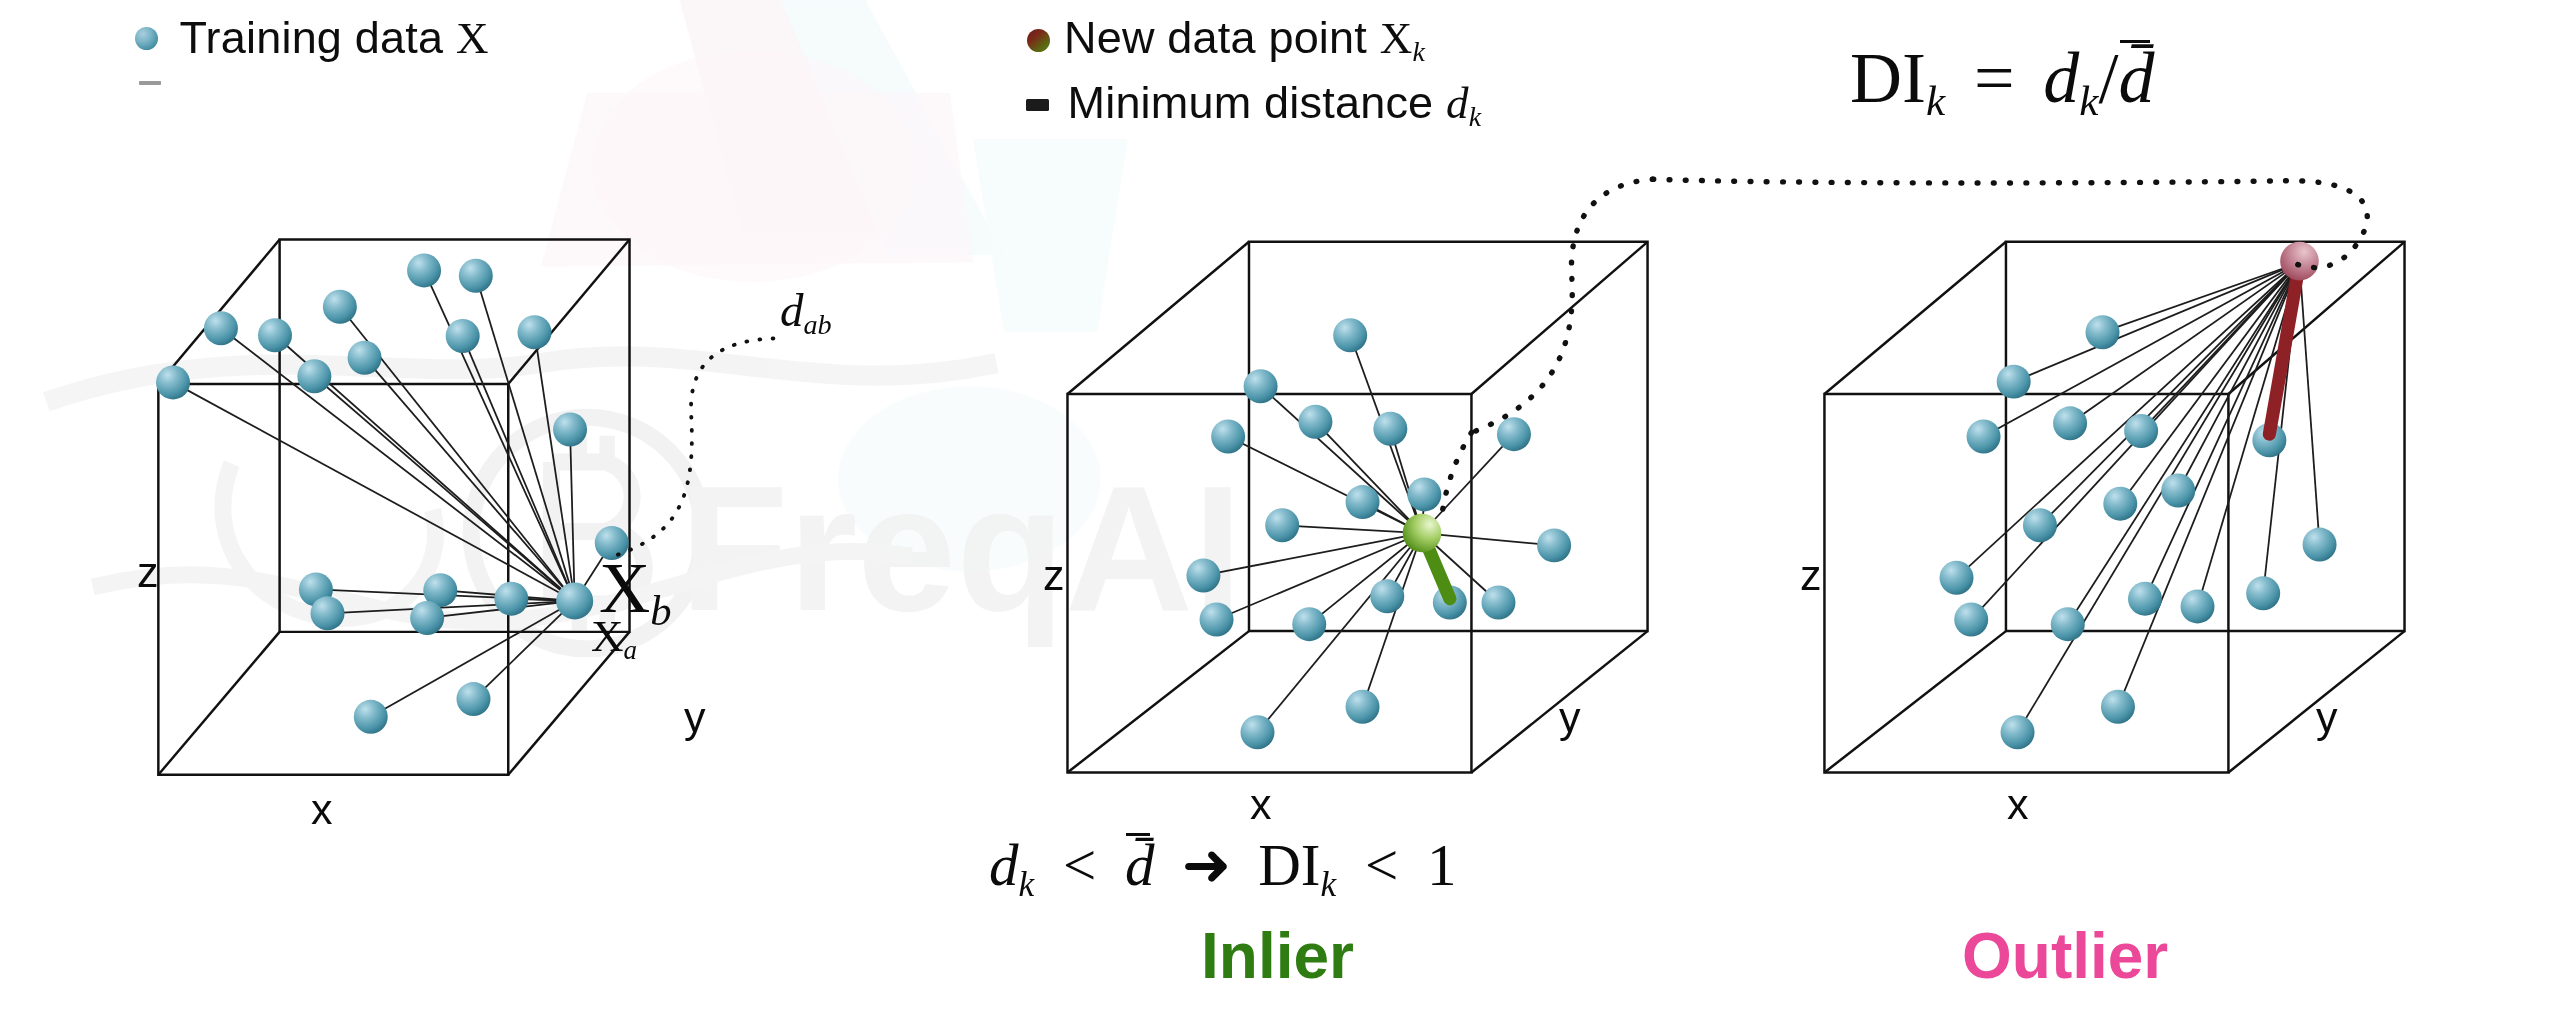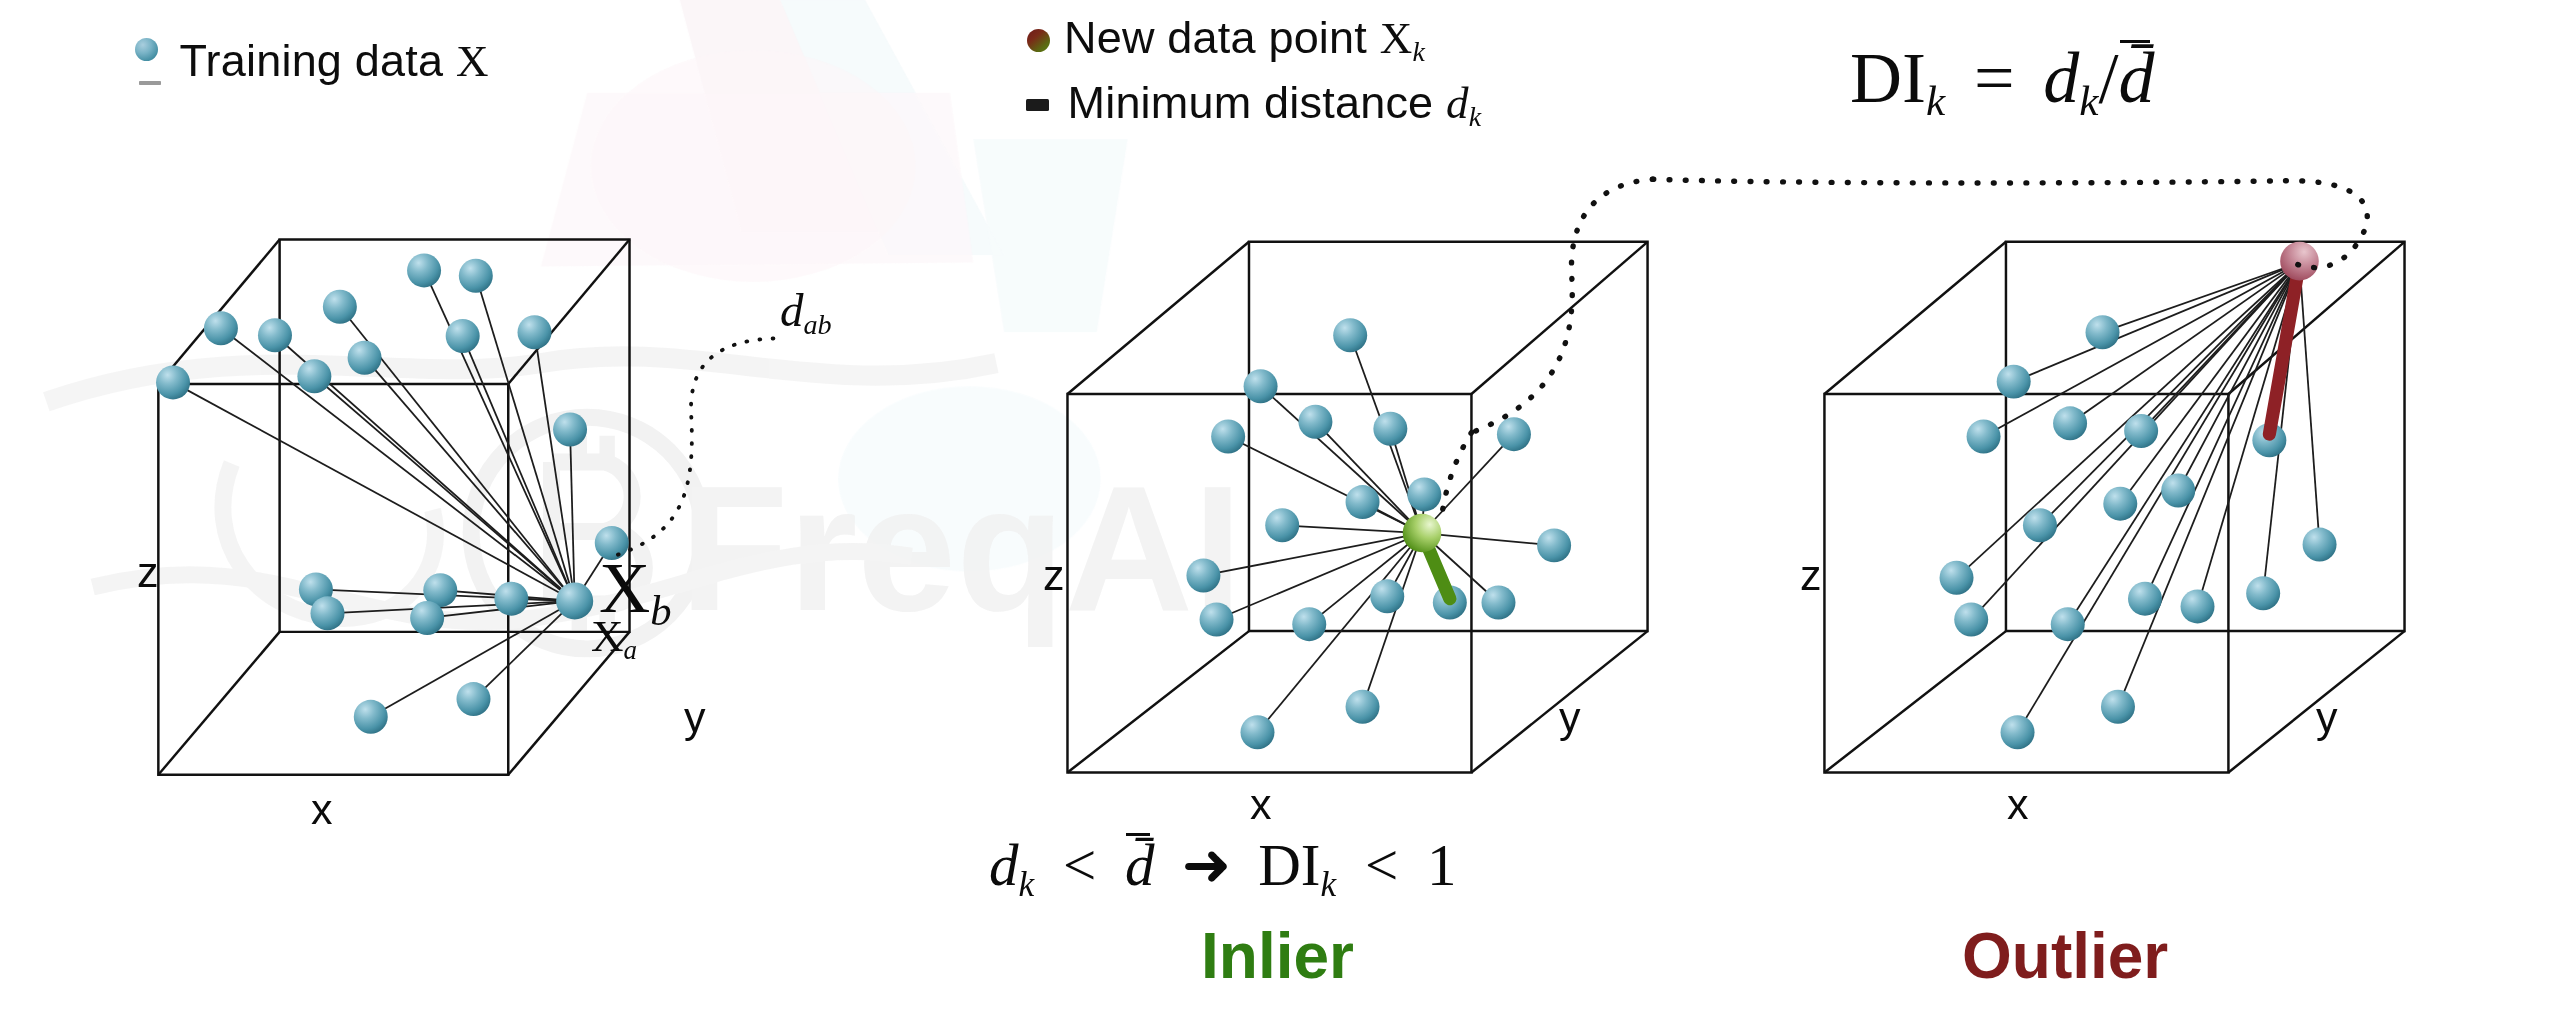--- a/index.html
+++ b/index.html
@@ -265,21 +265,21 @@
     </g>
 
     <path d="M 2140 232 C 2320 238 2700 238 2960 234 C 3060 232 3080 270 3055 310
              C 3030 352 2990 352 2965 338" fill="none" stroke="#111" stroke-width="7" stroke-linecap="round" stroke-dasharray="1 20"></path>
     <path d="M 2140 232 C 2060 238 2030 290 2035 360 C 2040 450 2010 520 1905 560" fill="none" stroke="#111" stroke-width="7" stroke-linecap="round" stroke-dasharray="1 20"></path>
     <path d="M 1905 560 C 1880 600 1870 640 1866 672" fill="none" stroke="#111" stroke-width="7" stroke-linecap="round" stroke-dasharray="1 20"></path>
   </svg>
 
   <div class="legend-row" style="left:135px;top:12.4px;">
     <span class="swatch dot-blue"></span>
-    <span class="legend-label" style="margin-left:21.6px;margin-top:23px;">
+    <span class="legend-label" style="margin-left:21.6px;">
       <span>Training data</span>&nbsp;<span class="mu">X</span>
     </span>
   </div>
 
   <div class="legend-row" style="left:139px;top:81px;">
     <span class="swatch dash-gray"></span>
   </div>
 
   <div class="legend-row" style="left:1027px;top:12.4px;">
     <span class="swatch dot-newpt"></span>
@@ -329,16 +329,16 @@
     <span style="margin:0 14px;">&lt;</span>
     <span class="bar-d">d̄</span>
     <span style="margin:0 12.4px;font-family:'Liberation Sans',sans-serif;">➜</span>
     <span>DI</span><span class="klab">k</span>
     <span style="margin:0 14px;">&lt;</span>
     <span>1</span>
   </div>
 
 
   <div class="verdict" style="left:1201px;top:919px;color:#2f7d12;">Inlier</div>
-  <div class="verdict" style="left:1962px;top:919px;color:#7f1d1d;">Outlier</div>
+  <div class="verdict" style="left:1962px;top:919px;color:#ec4899;">Outlier</div>
 
 </div>
 
 
 </body></html>

